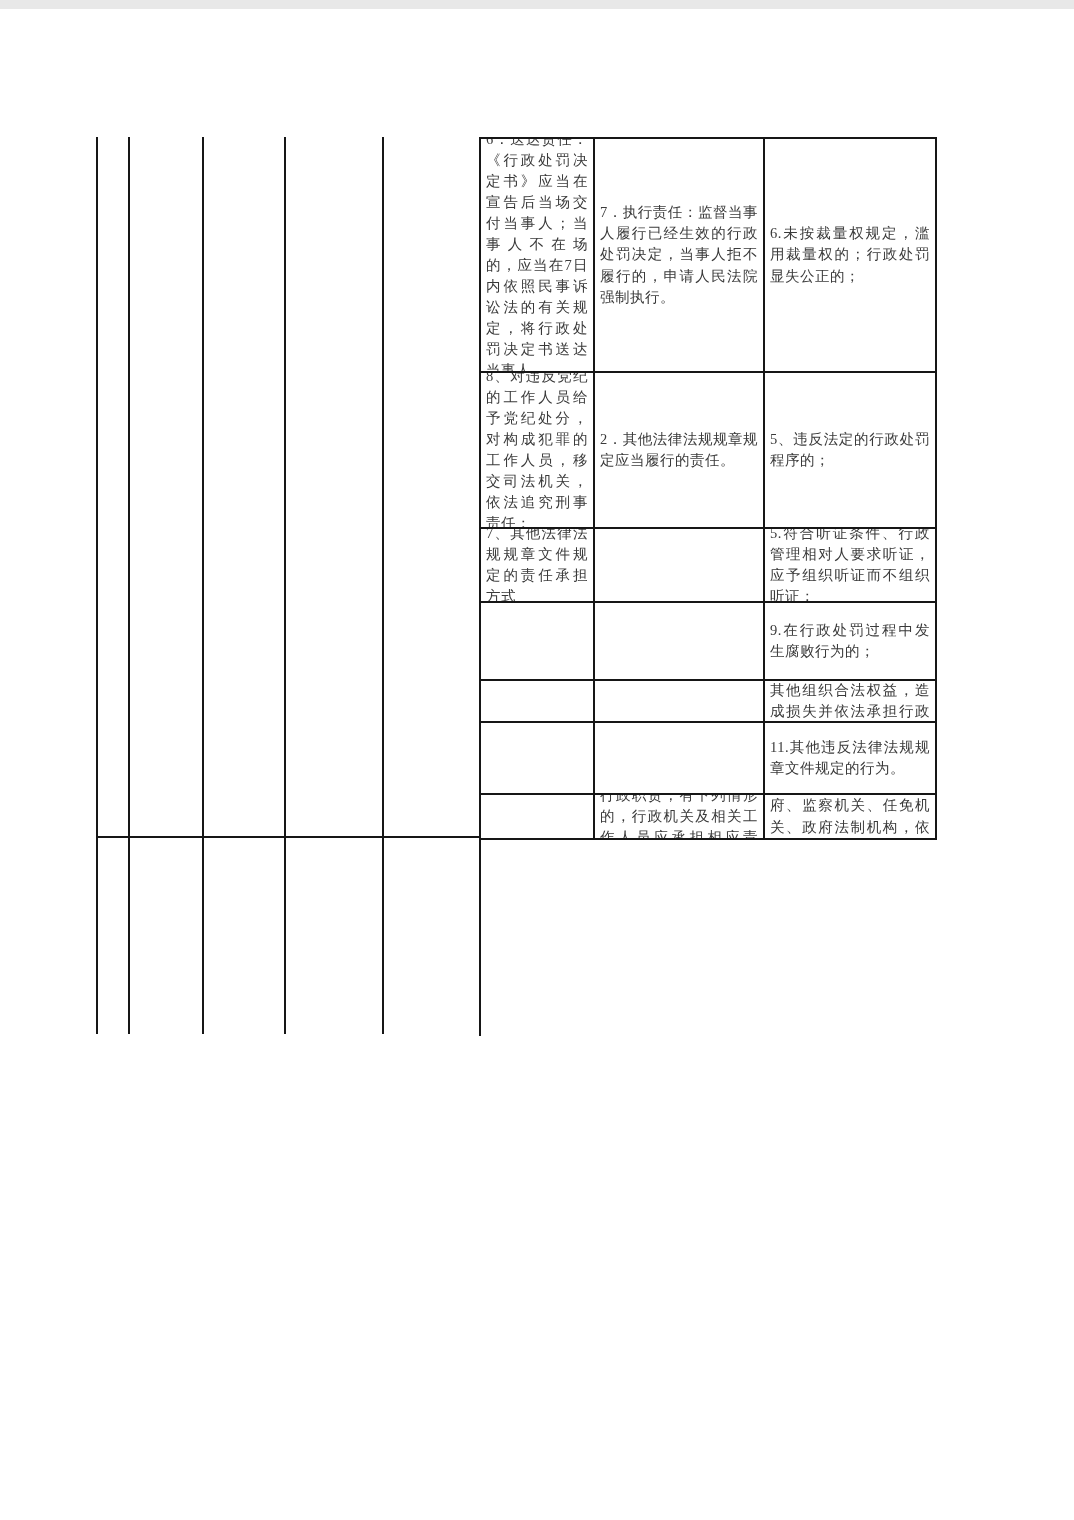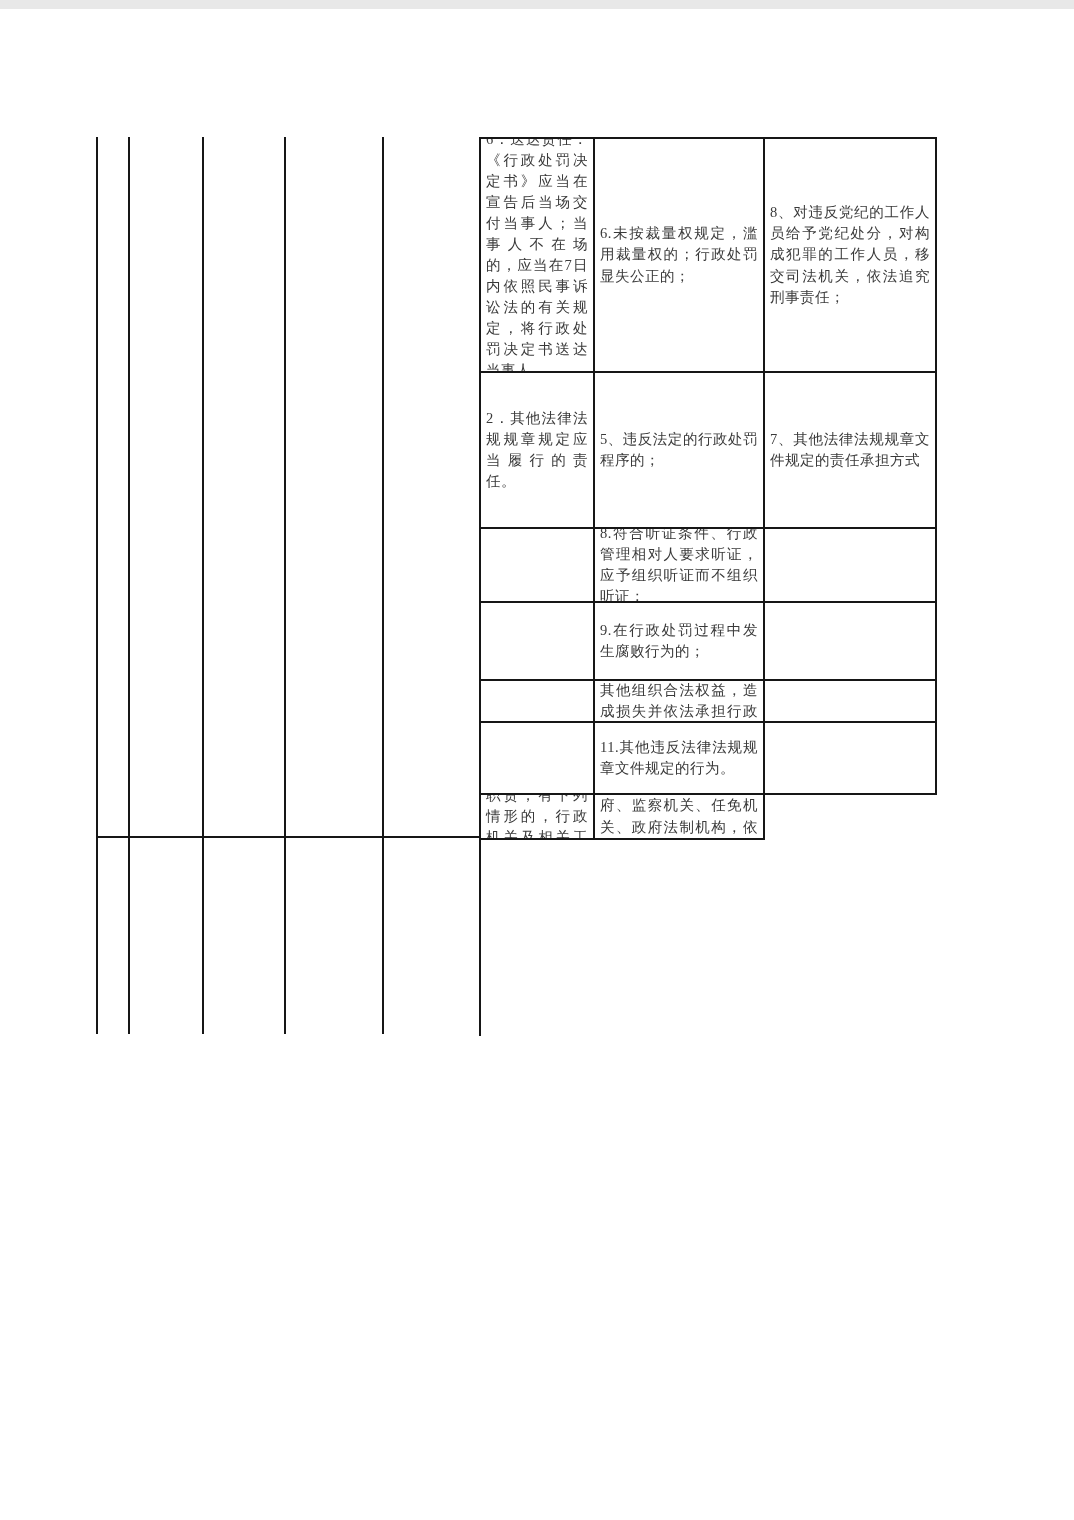--- a/index.html
+++ b/index.html
@@ -72,41 +72,44 @@
   <div class="vline" style="left:382px"></div>
   <div class="hline-left"></div>
 
   <div class="tbl">
 
     <div class="cell">
         <div class="txt">6．送达责任：《行政处罚决定书》应当在宣告后当场交付当事人；当事人不在场的，应当在7日内依照民事诉讼法的有关规定，将行政处罚决定书送达当事人。</div>
       </div>
 
     <div class="cell">
+        <div class="txt">7．执行责任：监督当事人履行已经生效的行政处罚决定，当事人拒不履行的，申请人民法院强制执行。</div>
+      </div>
+    <div class="cell">
         <div class="txt">6.未按裁量权规定，滥用裁量权的；行政处罚显失公正的；</div>
       </div>
     <div class="cell">
         <div class="txt">8、对违反党纪的工作人员给予党纪处分，对构成犯罪的工作人员，移交司法机关，依法追究刑事责任；</div>
       </div>
 
     <div class="cell">
         <div class="txt">2．其他法律法规规章规定应当履行的责任。</div>
       </div>
     <div class="cell">
         <div class="txt">5、违反法定的行政处罚程序的；</div>
       </div>
     <div class="cell">
         <div class="txt">7、其他法律法规规章文件规定的责任承担方式</div>
       </div>
 
     <div class="cell">
         <div class="txt"></div>
       </div>
     <div class="cell">
-        <div class="txt">8.符合听证条件、行政管理相对人要求听证，应予组织听证而不组织听证；</div>
+        <div class="txt">5.符合听证条件、行政管理相对人要求听证，应予组织听证而不组织听证；</div>
       </div>
     <div class="cell">
         <div class="txt"></div>
       </div>
 
     <div class="cell">
         <div class="txt"></div>
       </div>
     <div class="cell">
         <div class="txt">9.在行政处罚过程中发生腐败行为的；</div>

